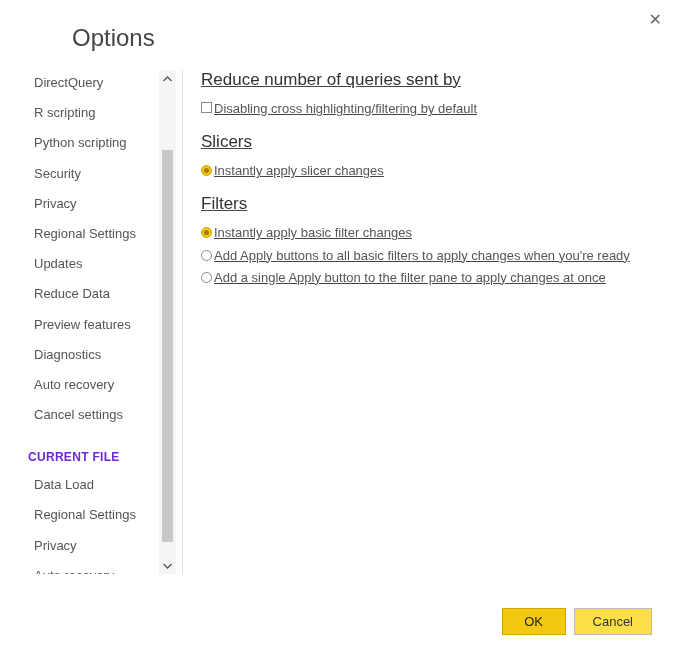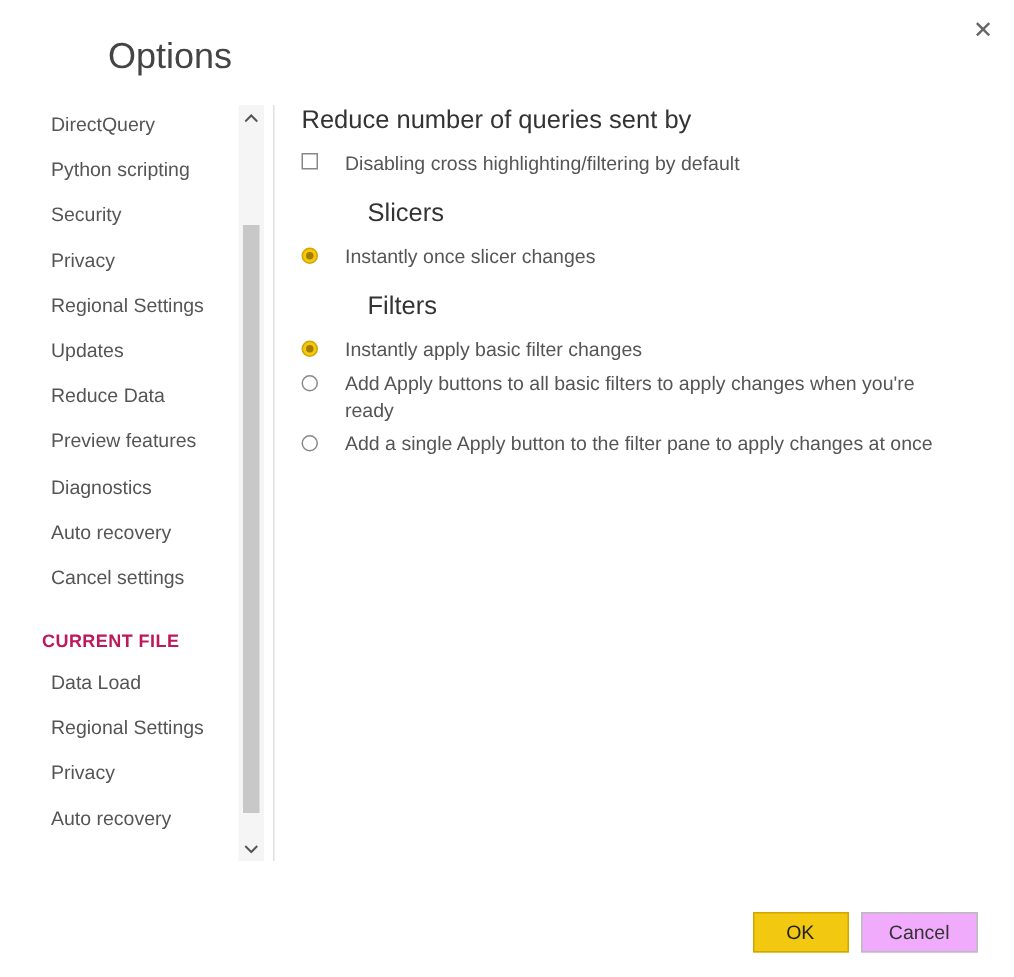--- a/index.html
+++ b/index.html
@@ -48,21 +48,21 @@
       padding: 4px 6px;
       margin: 0 0 4px 0;
       color: #555;
       font-size: 13px;
       cursor: pointer;
       line-height: 1.4;
     }
     .section-header {
       font-size: 12px;
       font-weight: 600;
-      color: #be185d;
+      color: #6d28d9;
       letter-spacing: 0.3px;
       padding: 18px 4px 8px 0;
     }
     .scroll-track {
       position: absolute;
       right: 0;
       top: 0;
       bottom: 0;
       width: 17px;
       background: #f5f5f5;
@@ -88,36 +88,36 @@
       border-radius: 0;
     }
     .divider {
       width: 1px;
       background: #e0e0e0;
       margin: 0 18px 0 6px;
     }
     .main {
       flex: 1;
       padding-right: 44px;
+      text-decoration: underline;
     }
     .main h2 {
       font-size: 17px;
       font-weight: 400;
       color: #333;
       margin-bottom: 10px;
       margin-top: 0;
     }
     .main h2.sub {
       margin-top: 14px;
-      margin-left: 44px;
     }
     .opt-row {
       display: flex;
       align-items: flex-start;
-      gap: 18px;
+      gap: 2px;
       margin: 4px 0;
       line-height: 1.4;
     }
     .checkbox {
       width: 11px;
       height: 11px;
       border: 1px solid #888;
       flex-shrink: 0;
       margin-top: 2px;
       background: #fff;
@@ -154,21 +154,21 @@
       bottom: 16px;
       right: 24px;
       display: flex;
       gap: 8px;
     }
     .btn {
       min-width: 64px;
       padding: 5px 18px;
       font-size: 13px;
       border: 1px solid #bbb;
-      background: #f0abfc;
+      background: #fde047;
       cursor: pointer;
       text-align: center;
       color: #333;
     }
     .btn.primary {
       background: #f2c811;
       border-color: #d2a500;
       color: #222;
     }
   </style>
@@ -176,20 +176,21 @@
 <body>
 
 <div class="close-icon">✕</div>
 
 <div class="title">Options</div>
 
 <div class="content">
   <div class="sidebar-wrap">
     <div class="sidebar">
       <div class="sidebar-item">DirectQuery</div>
+      <div class="sidebar-item">R scripting</div>
       <div class="sidebar-item">Python scripting</div>
       <div class="sidebar-item">Security</div>
       <div class="sidebar-item">Privacy</div>
       <div class="sidebar-item">Regional Settings</div>
       <div class="sidebar-item">Updates</div>
       <div class="sidebar-item">Reduce Data</div>
       <div class="sidebar-item">Preview features</div>
       <div class="sidebar-item">Diagnostics</div>
       <div class="sidebar-item">Auto recovery</div>
       <div class="sidebar-item">Cancel settings</div>
@@ -223,21 +224,21 @@
   <div class="main">
     <h2>Reduce number of queries sent by</h2>
     <div class="opt-row">
       <div class="checkbox"></div>
       <span class="opt-label">Disabling cross highlighting/filtering by default</span>
     </div>
 
     <h2 class="sub">Slicers</h2>
     <div class="opt-row">
       <div class="radio checked"></div>
-      <span class="opt-label">Instantly once slicer changes</span>
+      <span class="opt-label">Instantly apply slicer changes</span>
     </div>
 
     <h2 class="sub">Filters</h2>
     <div class="opt-row">
       <div class="radio checked"></div>
       <span class="opt-label">Instantly apply basic filter changes</span>
     </div>
     <div class="opt-row">
       <div class="radio"></div>
       <span class="opt-label">Add Apply buttons to all basic filters to apply changes when you're ready</span>

